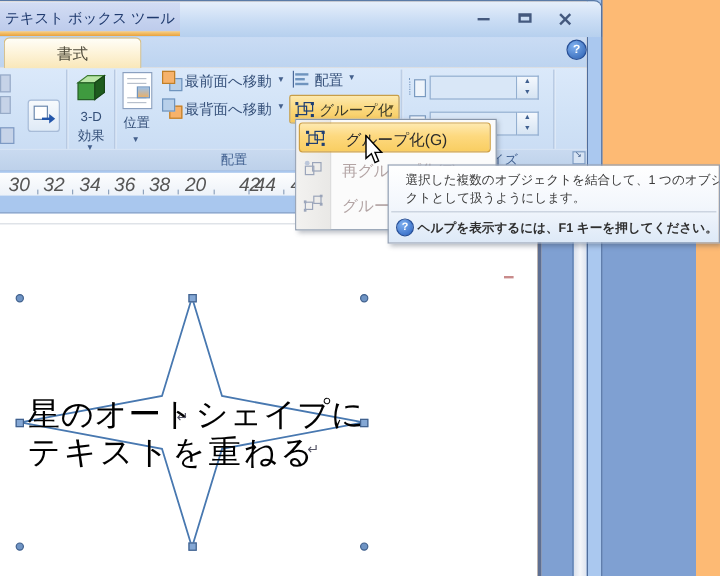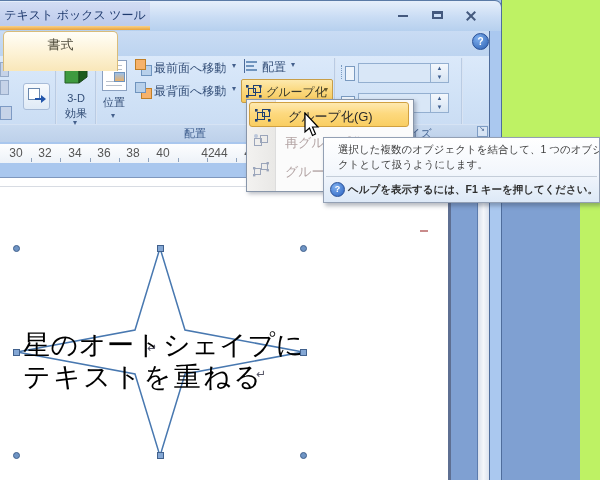--- a/index.html
+++ b/index.html
@@ -1,32 +1,32 @@
 <!DOCTYPE html>
 <html><head>
 <meta charset="utf-8">
 <style>
   html,body{margin:0;padding:0;}
   #canvas{position:relative;width:600px;height:480px;overflow:hidden;
-    font-family:"Liberation Sans","DejaVu Sans",sans-serif;background:#bef264;}
+    font-family:"Liberation Sans","DejaVu Sans",sans-serif;background:#fdba74;}
   .abs{position:absolute;}
   .nosel{user-select:none;}
   
   .titlebar{left:0;top:0;width:501px;height:30px;
     background:linear-gradient(#e6effb,#c9dcf4 55%,#b6d0ee);
     border-top:1px solid #5a7aa6;border-right:1px solid #4f6d9c;border-top-right-radius:7px;z-index:4;}
   .ctxhdr{left:0;top:2px;width:150px;height:28px;
     background:linear-gradient(#d3ddf4,#c3d0ee 60%,#bac9ea);z-index:5;}
   .ctxhdr .lbl{position:absolute;left:0;top:5px;width:100%;text-align:center;
     font-size:12px;color:#1f3a6e;}
   .ctxstrip{position:absolute;left:0;bottom:0;width:100%;height:4px;
     background:linear-gradient(#f8d189,#e9a23c);}
   .tabrow{left:0;top:30px;width:489px;height:26px;
     background:linear-gradient(#cadcf4,#bdd4f0);z-index:3;}
-  .fmttab{left:3px;top:31px;width:115px;height:40px;box-sizing:border-box;
+  .fmttab{left:3px;top:31px;width:115px;height:26px;box-sizing:border-box;
     background:linear-gradient(#fffef8,#fdf3d8 50%,#f9e7b9);
     border:1px solid #d9bc7a;border-bottom:none;border-radius:5px 5px 0 0;
     text-align:center;font-size:13px;color:#4e4a3a;line-height:25px;z-index:4;}
   .helpbtn{left:472px;top:33px;width:15px;height:15px;border-radius:50%;
     background:radial-gradient(circle at 35% 30%,#7fb0f0,#2b5fb0);
     border:1px solid #274f96;color:#fff;font-size:10px;font-weight:bold;
     text-align:center;line-height:15px;z-index:4;}
   .ribbon{left:0;top:56px;width:489px;height:85px;
     background:linear-gradient(#dbe9fa,#cfe1f6 55%,#c7daf2);z-index:2;}
   .gband{left:0;top:124px;width:489px;height:17px;
@@ -41,21 +41,21 @@
   .spinfield{width:73px;height:20px;box-sizing:border-box;background:#d9e7f7;
     border:1px solid #93afd0;z-index:2;}
   .spincol{width:18px;height:20px;box-sizing:border-box;border:1px solid #93afd0;
     border-left:none;background:linear-gradient(#f4f8fd,#d6e4f3);z-index:2;}
   .spincol div{height:9px;text-align:center;font-size:6px;line-height:9px;color:#3f5f8f;}
   
   .rulerband{left:0;top:141px;width:489px;height:37px;background:#a9c7ee;
     border-top:1px solid #8fa8cc;z-index:1;}
   .rulerwhite{left:0;top:144px;width:489px;height:19px;
     background:linear-gradient(#fdfeff,#edf2f8);z-index:1;}
-  .rn{position:absolute;top:2px;transform:translateX(-50%);font-size:12px;color:#555;}
+  .rn{position:absolute;top:2px;transform:translateX(-50%);font-size:16px;color:#555;font-style:italic;}
   .rtick{position:absolute;top:14px;width:1px;height:4px;background:#8fa3bd;}
   .rulerline{left:0;top:177px;width:489px;height:1px;background:#7e97bd;z-index:1;}
   
   .page{left:0;top:178px;width:448px;height:302px;background:#ffffff;z-index:1;}
   .pageedge{left:448px;top:178px;width:3px;height:302px;background:#5e6f92;z-index:1;}
   .steel{left:451px;top:178px;width:129px;height:302px;background:#7fa0d2;z-index:0;}
   .scrollstrip{left:477px;top:178px;width:11px;height:302px;z-index:1;
     background:linear-gradient(90deg,#d9e0ec,#f4f6fa 50%,#dce3ef);
     border-left:1px solid #5c7cae;border-right:1px solid #9fb8dc;}
   .bordercol{left:489px;top:0;width:13px;height:480px;box-sizing:border-box;
@@ -225,21 +225,21 @@
     <div>▼</div>
   </div>
 
   <div class="abs rulerband"></div>
   <div class="abs rulerwhite">
     <span class="rn" style="left:16px;">30</span>
     <span class="rn" style="left:45px;">32</span>
     <span class="rn" style="left:75px;">34</span>
     <span class="rn" style="left:104px;">36</span>
     <span class="rn" style="left:133px;">38</span>
-    <span class="rn" style="left:163px;">40</span>
+    <span class="rn" style="left:163px;">20</span>
     <span class="rn" style="left:208px;">42</span>
     <span class="rn" style="left:221px;">44</span>
     <span class="rn" style="left:251px;">46</span>
     <span class="rtick" style="left:31px;"></span>
     <span class="rtick" style="left:60px;"></span>
     <span class="rtick" style="left:90px;"></span>
     <span class="rtick" style="left:119px;"></span>
     <span class="rtick" style="left:148px;"></span>
     <span class="rtick" style="left:178px;"></span>
     <span class="rtick" style="left:207px;"></span>

